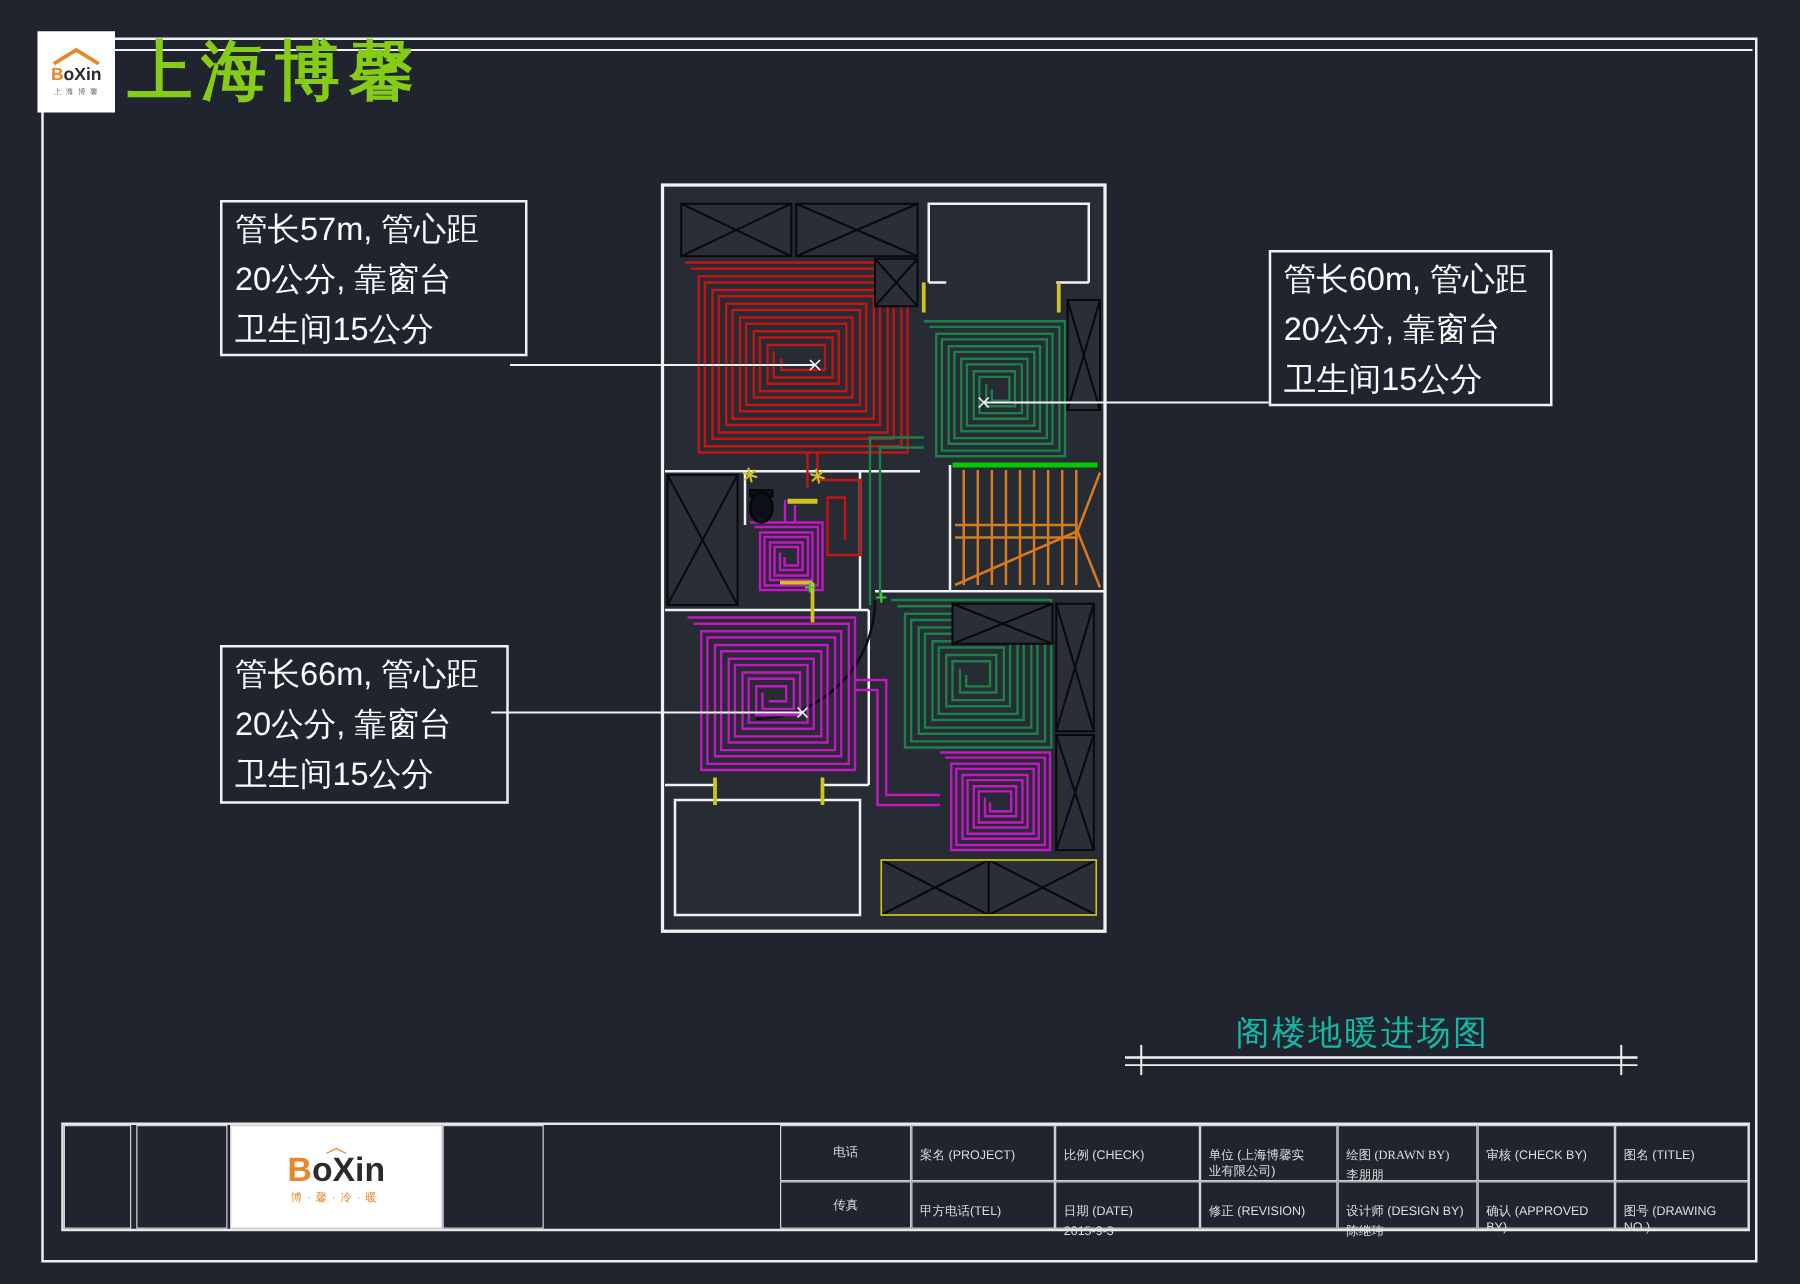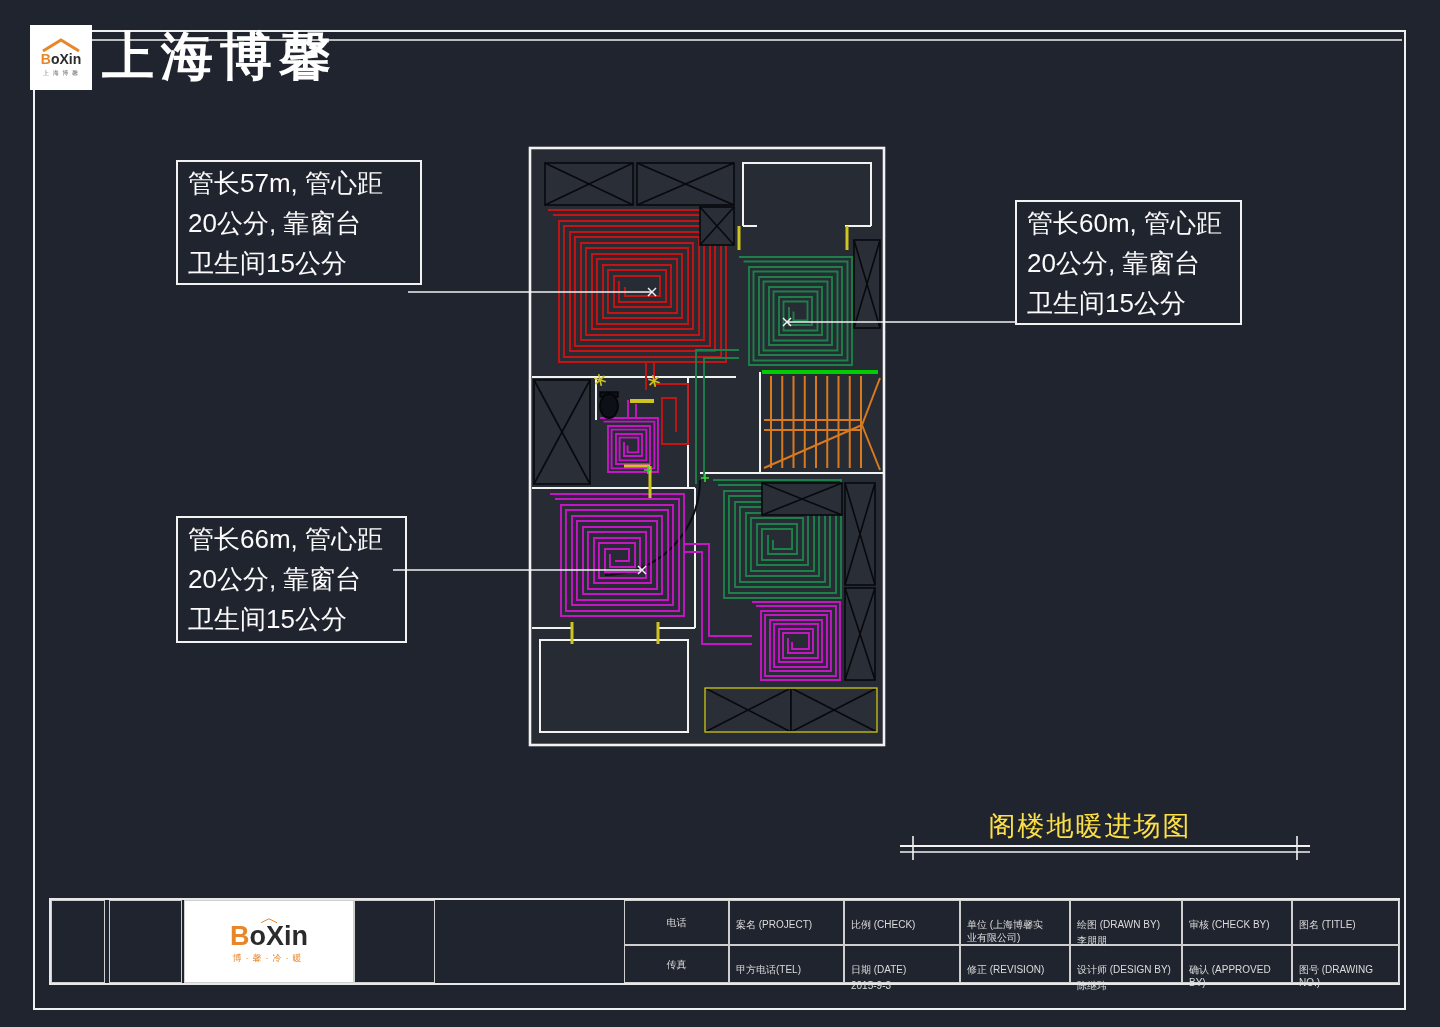--- a/index.html
+++ b/index.html
@@ -8,35 +8,35 @@
     background:#20242e;
     font-family:"Liberation Sans", sans-serif;
     color:#e9e9e9;
   }
   .abs{position:absolute;}
   
   .frame-outer{left:33px;top:30px;width:1369px;height:976px;border:2px solid #eef0f2;}
   
   .logo-box-top{left:30px;top:25px;width:62px;height:65px;background:#ffffff;z-index:5;
     display:flex;flex-direction:column;align-items:center;justify-content:center;}
-  .brand-title{left:102px;top:22px;font-size:52px;font-weight:bold;color:#ffffff;letter-spacing:7px;z-index:4;}
+  .brand-title{left:102px;top:22px;font-size:52px;font-weight:bold;color:#84cc16;letter-spacing:7px;z-index:4;}
   
   .logo-word{font-weight:bold;color:#2b2b2b;line-height:1;}
   .logo-word .b{color:#e8862a;}
   .logo-sub{color:#666;letter-spacing:1px;}
   .logo-box-top .logo-word{font-size:14px;}
   .logo-box-top .logo-sub{font-size:6px;margin-top:3px;}
   
   .callout{border:2px solid #f2f2f2;color:#fbfbfb;font-size:26px;line-height:40px;
     padding:1px 0 0 10px;white-space:pre-line;z-index:6;}
   .callout1{left:176px;top:160px;width:232px;height:120px;}
   .callout2{left:1015px;top:200px;width:213px;height:120px;}
   .callout3{left:176px;top:516px;width:217px;height:122px;}
   
-  .drawing-title{left:940px;top:808px;width:300px;text-align:center;font-size:27px;color:#fde047;letter-spacing:2px;}
+  .drawing-title{left:940px;top:808px;width:300px;text-align:center;font-size:27px;color:#14b8a6;letter-spacing:2px;}
   
   .tblock{left:49px;top:898px;width:1351px;height:87px;border:2px solid #e8e8e8;box-sizing:border-box;z-index:5;}
   .cell{position:absolute;border:1px solid #cfcfcf;box-sizing:border-box;
     font-size:10px;color:#dcdcdc;padding:17px 6px;white-space:pre-line;line-height:13px;}
   .cell.center{display:flex;align-items:center;justify-content:center;padding:11px;}
   .cell .val{display:block;margin-top:3px;}
   .logo-cell{background:#ffffff;display:flex;flex-direction:column;align-items:center;justify-content:center;}
   .logo-cell .logo-word{font-size:27px;}
   .logo-cell .logo-sub{color:#e8862a;font-size:9px;letter-spacing:4px;margin-top:2px;font-weight:normal;}
   .cat-cell{display:flex;align-items:center;justify-content:center;font-size:14px;letter-spacing:3px;color:#eaeaea;}
@@ -209,21 +209,21 @@
     <div class="logo-word"><span class="b">B</span>oXin</div>
     <div class="logo-sub">博·馨·冷·暖</div>
   </div>
   <div class="cell" style="left:303px;top:0;width:81px;height:83px;"></div>
 
   <div class="cell center" style="left:573px;top:0;width:105px;height:45px;">电话</div>
   <div class="cell" style="left:678px;top:0;width:115px;height:45px;">案名 (PROJECT)</div>
   <div class="cell" style="left:793px;top:0;width:116px;height:45px;">比例 (CHECK)</div>
   <div class="cell" style="left:909px;top:0;width:110px;height:45px;">单位 (上海博馨实
 业有限公司)</div>
-  <div class="cell" style="left:1019px;top:0;width:112px;height:45px;"><span>绘图 (DRAWN BY)</span><span class="val">李朋朋</span></div>
+  <div class="cell" style="left:1019px;top:0;width:112px;height:45px;font-family:Liberation Serif, serif;"><span>绘图 (DRAWN BY)</span><span class="val">李朋朋</span></div>
   <div class="cell" style="left:1131px;top:0;width:110px;height:45px;">审核 (CHECK BY)</div>
   <div class="cell" style="left:1241px;top:0;width:108px;height:45px;">图名 (TITLE)</div>
 
   <div class="cell center" style="left:573px;top:45px;width:105px;height:38px;">传真</div>
   <div class="cell" style="left:678px;top:45px;width:115px;height:38px;">甲方电话(TEL)</div>
   <div class="cell" style="left:793px;top:45px;width:116px;height:38px;"><span>日期 (DATE)</span><span class="val">2015-9-3</span></div>
   <div class="cell" style="left:909px;top:45px;width:110px;height:38px;">修正 (REVISION)</div>
   <div class="cell" style="left:1019px;top:45px;width:112px;height:38px;"><span>设计师 (DESIGN BY)</span><span class="val">陈继玮</span></div>
   <div class="cell" style="left:1131px;top:45px;width:110px;height:38px;">确认 (APPROVED BY)</div>
   <div class="cell" style="left:1241px;top:45px;width:108px;height:38px;">图号 (DRAWING NO.)</div>

